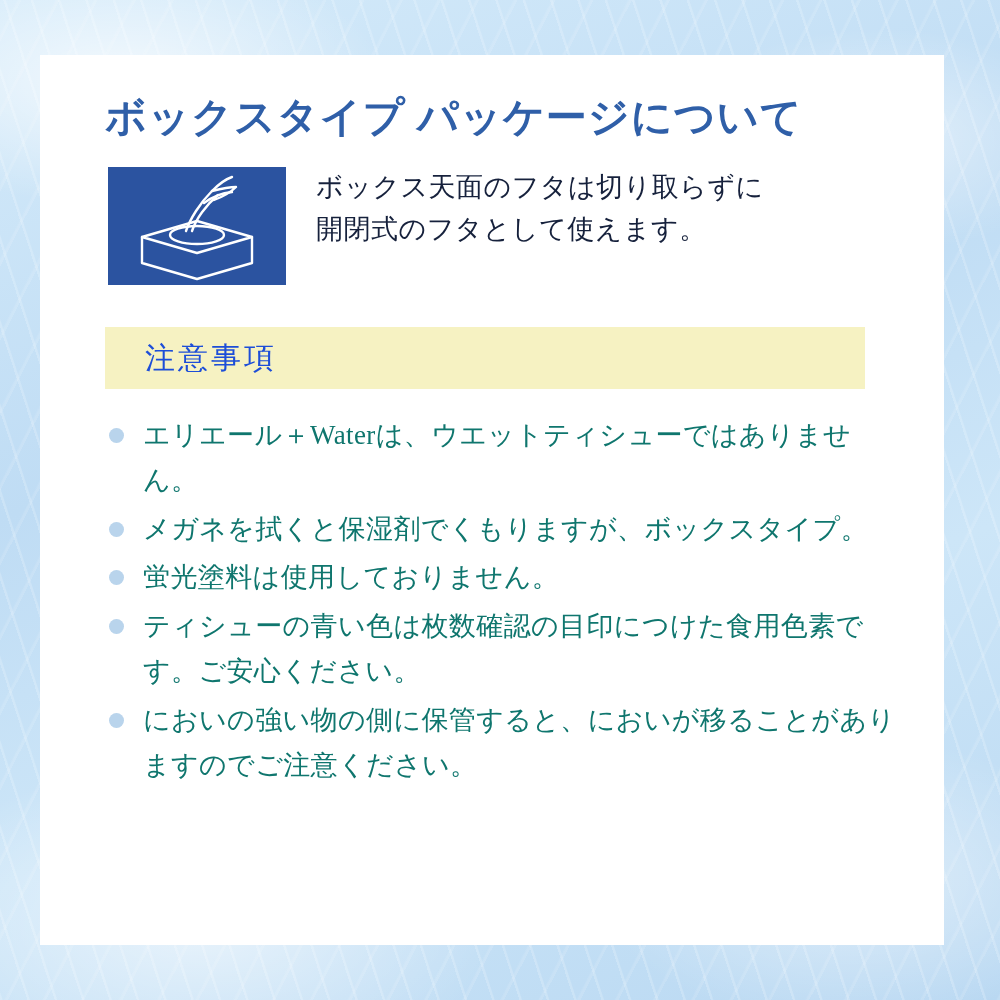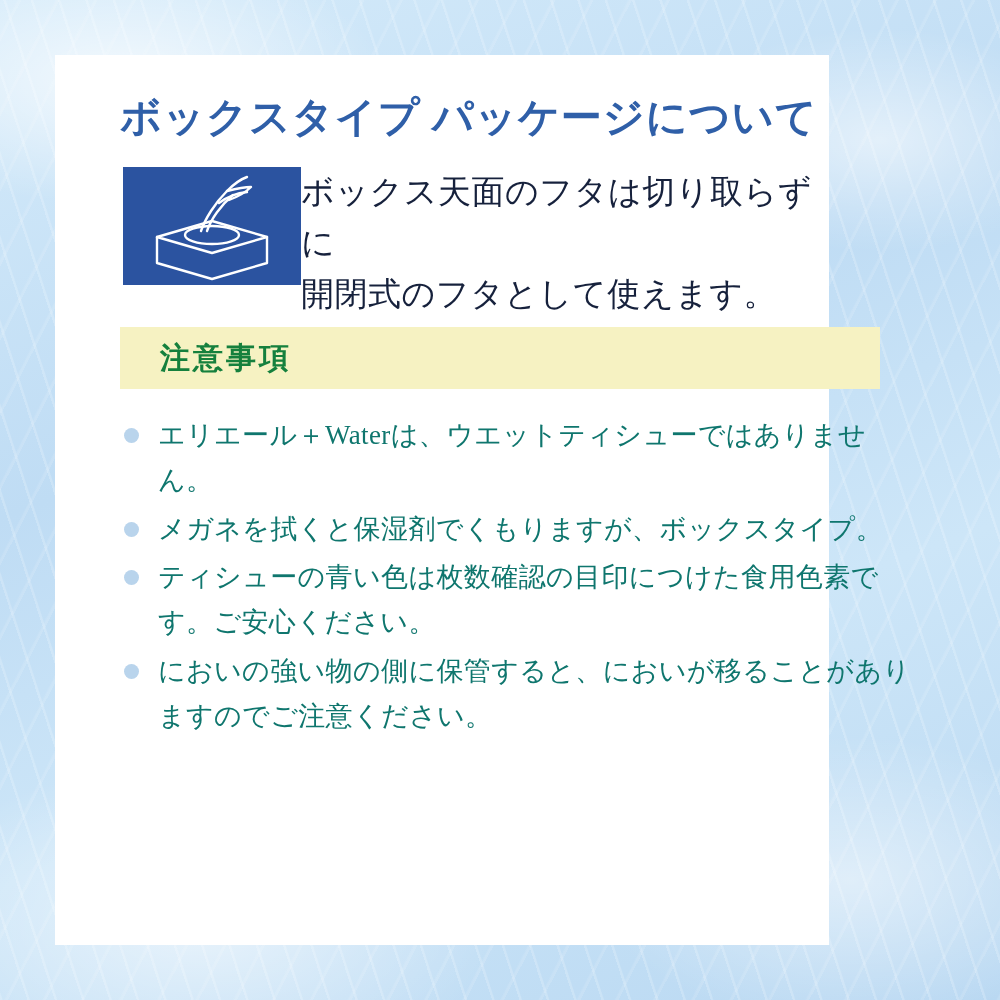--- a/index.html
+++ b/index.html
@@ -33,23 +33,23 @@
     background:
       repeating-linear-gradient(72deg, rgba(255,255,255,0.22) 0px, rgba(255,255,255,0.22) 2px, rgba(255,255,255,0) 3px, rgba(255,255,255,0) 26px),
       repeating-linear-gradient(-63deg, rgba(255,255,255,0.16) 0px, rgba(255,255,255,0.16) 2px, rgba(255,255,255,0) 4px, rgba(255,255,255,0) 34px);
     opacity: 0.85;
     pointer-events: none;
   }
 
   
   .card {
     position: absolute;
-    left: 55px;
+    left: 40px;
     top: 55px;
-    width: 774px;
+    width: 904px;
     height: 890px;
     background: #ffffff;
     box-sizing: border-box;
   }
 
   .title {
     position: absolute;
     left: 65px;
     top: 35px;
     font-size: 41px;
@@ -68,43 +68,44 @@
     display: flex;
     align-items: flex-start;
   }
   .box-icon {
     width: 178px;
     height: 118px;
     background: #2b53a0;
     flex: none;
   }
   .note-text {
-    font-size: 33px;
+    margin-left: 30px;
+    font-size: 27px;
     line-height: 1.55;
     color: #16213c;
     letter-spacing: 0.5px;
   }
 
   
   .caution-band {
     position: absolute;
     left: 65px;
     top: 272px;
     width: 760px;
     height: 62px;
     background: #f6f2c2;
   }
   .caution-label {
     position: absolute;
     left: 40px;
     top: 50%;
     transform: translateY(-50%);
     font-size: 30px;
-    font-weight: bold;
-    color: #15803d;
+    font-weight: normal;
+    color: #1d4ed8;
     letter-spacing: 3px;
   }
 
   
   .bullets {
     position: absolute;
     left: 65px;
     top: 358px;
     width: 800px;
     margin: 0;
@@ -166,20 +167,24 @@
       <li>
         <span class="dot"></span>
         <span>エリエール＋Waterは、ウエットティシューではありません。</span>
       </li>
       <li>
         <span class="dot"></span>
         <span>メガネを拭くと保湿剤でくもりますが、ボックスタイプ。</span>
       </li>
       <li>
         <span class="dot"></span>
+        <span>蛍光塗料は使用しておりません。</span>
+      </li>
+      <li>
+        <span class="dot"></span>
         <span>ティシューの青い色は枚数確認の目印につけた食用色素です。ご安心ください。</span>
       </li>
       <li>
         <span class="dot"></span>
         <span>においの強い物の側に保管すると、においが移ることがありますのでご注意ください。</span>
       </li>
     </ul>
 
   </div>
 </div>

